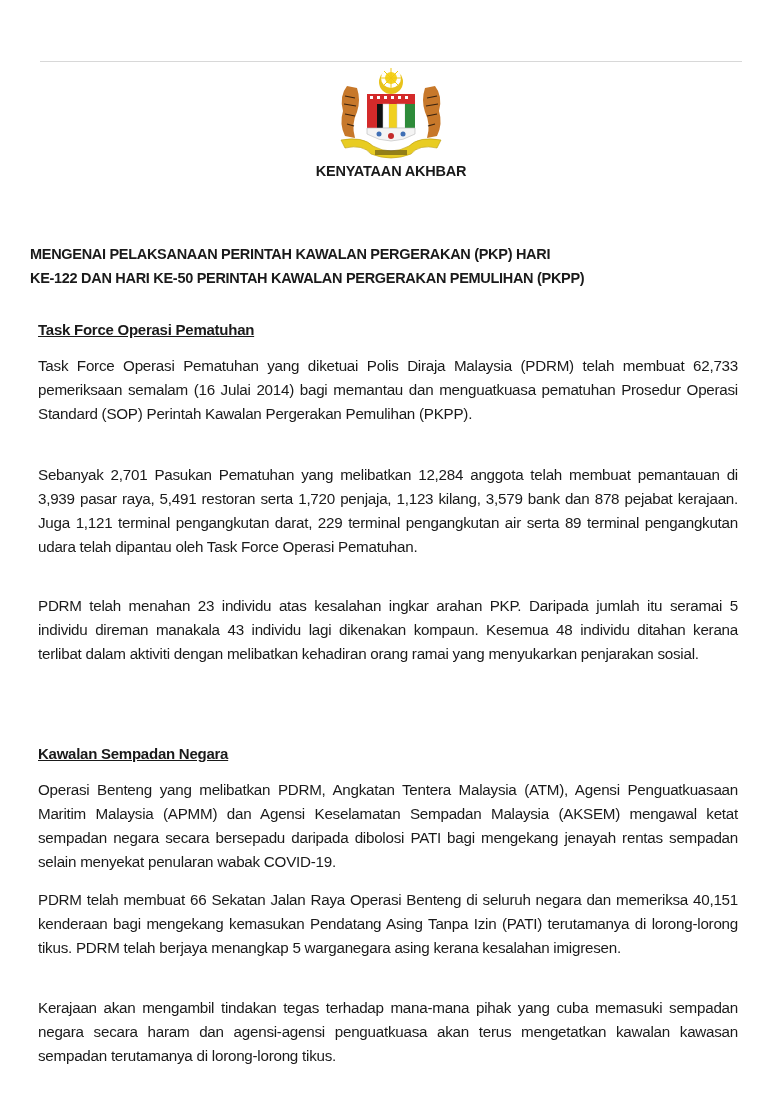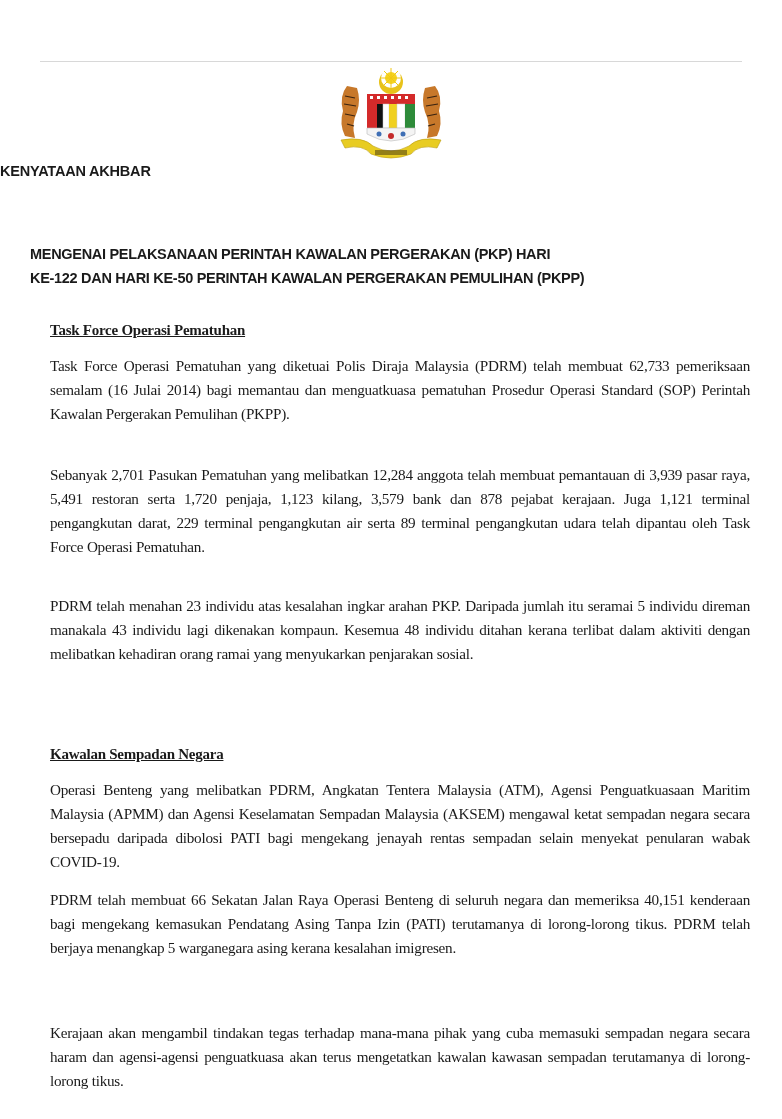--- a/index.html
+++ b/index.html
@@ -7,46 +7,46 @@
       width: 782px; height: 1119px; overflow: hidden; position: relative;
       font-family: "Liberation Sans", sans-serif; color: #1a1a1a;
     }
     .topline {
       position: absolute; left: 40px; right: 40px; top: 61px; height: 1px; background: #d8d8d8;
     }
     .crest {
       position: absolute; left: 333px; top: 66px; width: 116px; height: 94px;
     }
     .title-block {
-      position: absolute; left: 0; right: 0; top: 160px; text-align: left;
+      position: absolute; left: 0; right: 0; top: 160px; text-align: center;
       font-weight: bold; font-size: 14.5px; line-height: 23px; letter-spacing: -0.2px;
     }
     .subject-block {
       position: absolute; left: 30px; right: 30px; top: 242px; 
       font-weight: bold; font-size: 14.5px; line-height: 24px; letter-spacing: -0.3px;
     }
     .content {
-      position: absolute; left: 50px; width: 700px;
-      font-size: 15.2px; line-height: 24px; letter-spacing: -0.25px; font-family: Liberation Serif, serif;
+      position: absolute; left: 38px; width: 700px;
+      font-size: 15.2px; line-height: 24px; letter-spacing: -0.25px;
     }
     .heading {
       font-weight: bold; text-decoration: underline; font-size: 15px;
       margin: 0;
     }
     .para {
       margin: 0; text-align: justify;
     }
     #sec1-head { top: 318px; }
     #sec1-p1 { top: 354px; }
     #sec1-p2 { top: 463px; }
     #sec1-p3 { top: 594px; }
     #sec2-head { top: 742px; }
     #sec2-p1 { top: 778px; }
     #sec2-p2 { top: 888px; }
-    #sec2-p3 { top: 996px; margin-top: 25px; }
+    #sec2-p3 { top: 996px; }
   </style>
 </head>
 <body>
 
 <div class="topline"></div>
 
 <div class="crest">
   <svg width="116" height="94" viewBox="0 0 116 94">
 
     <circle cx="58" cy="16" r="12" fill="#e8c21a"></circle>

